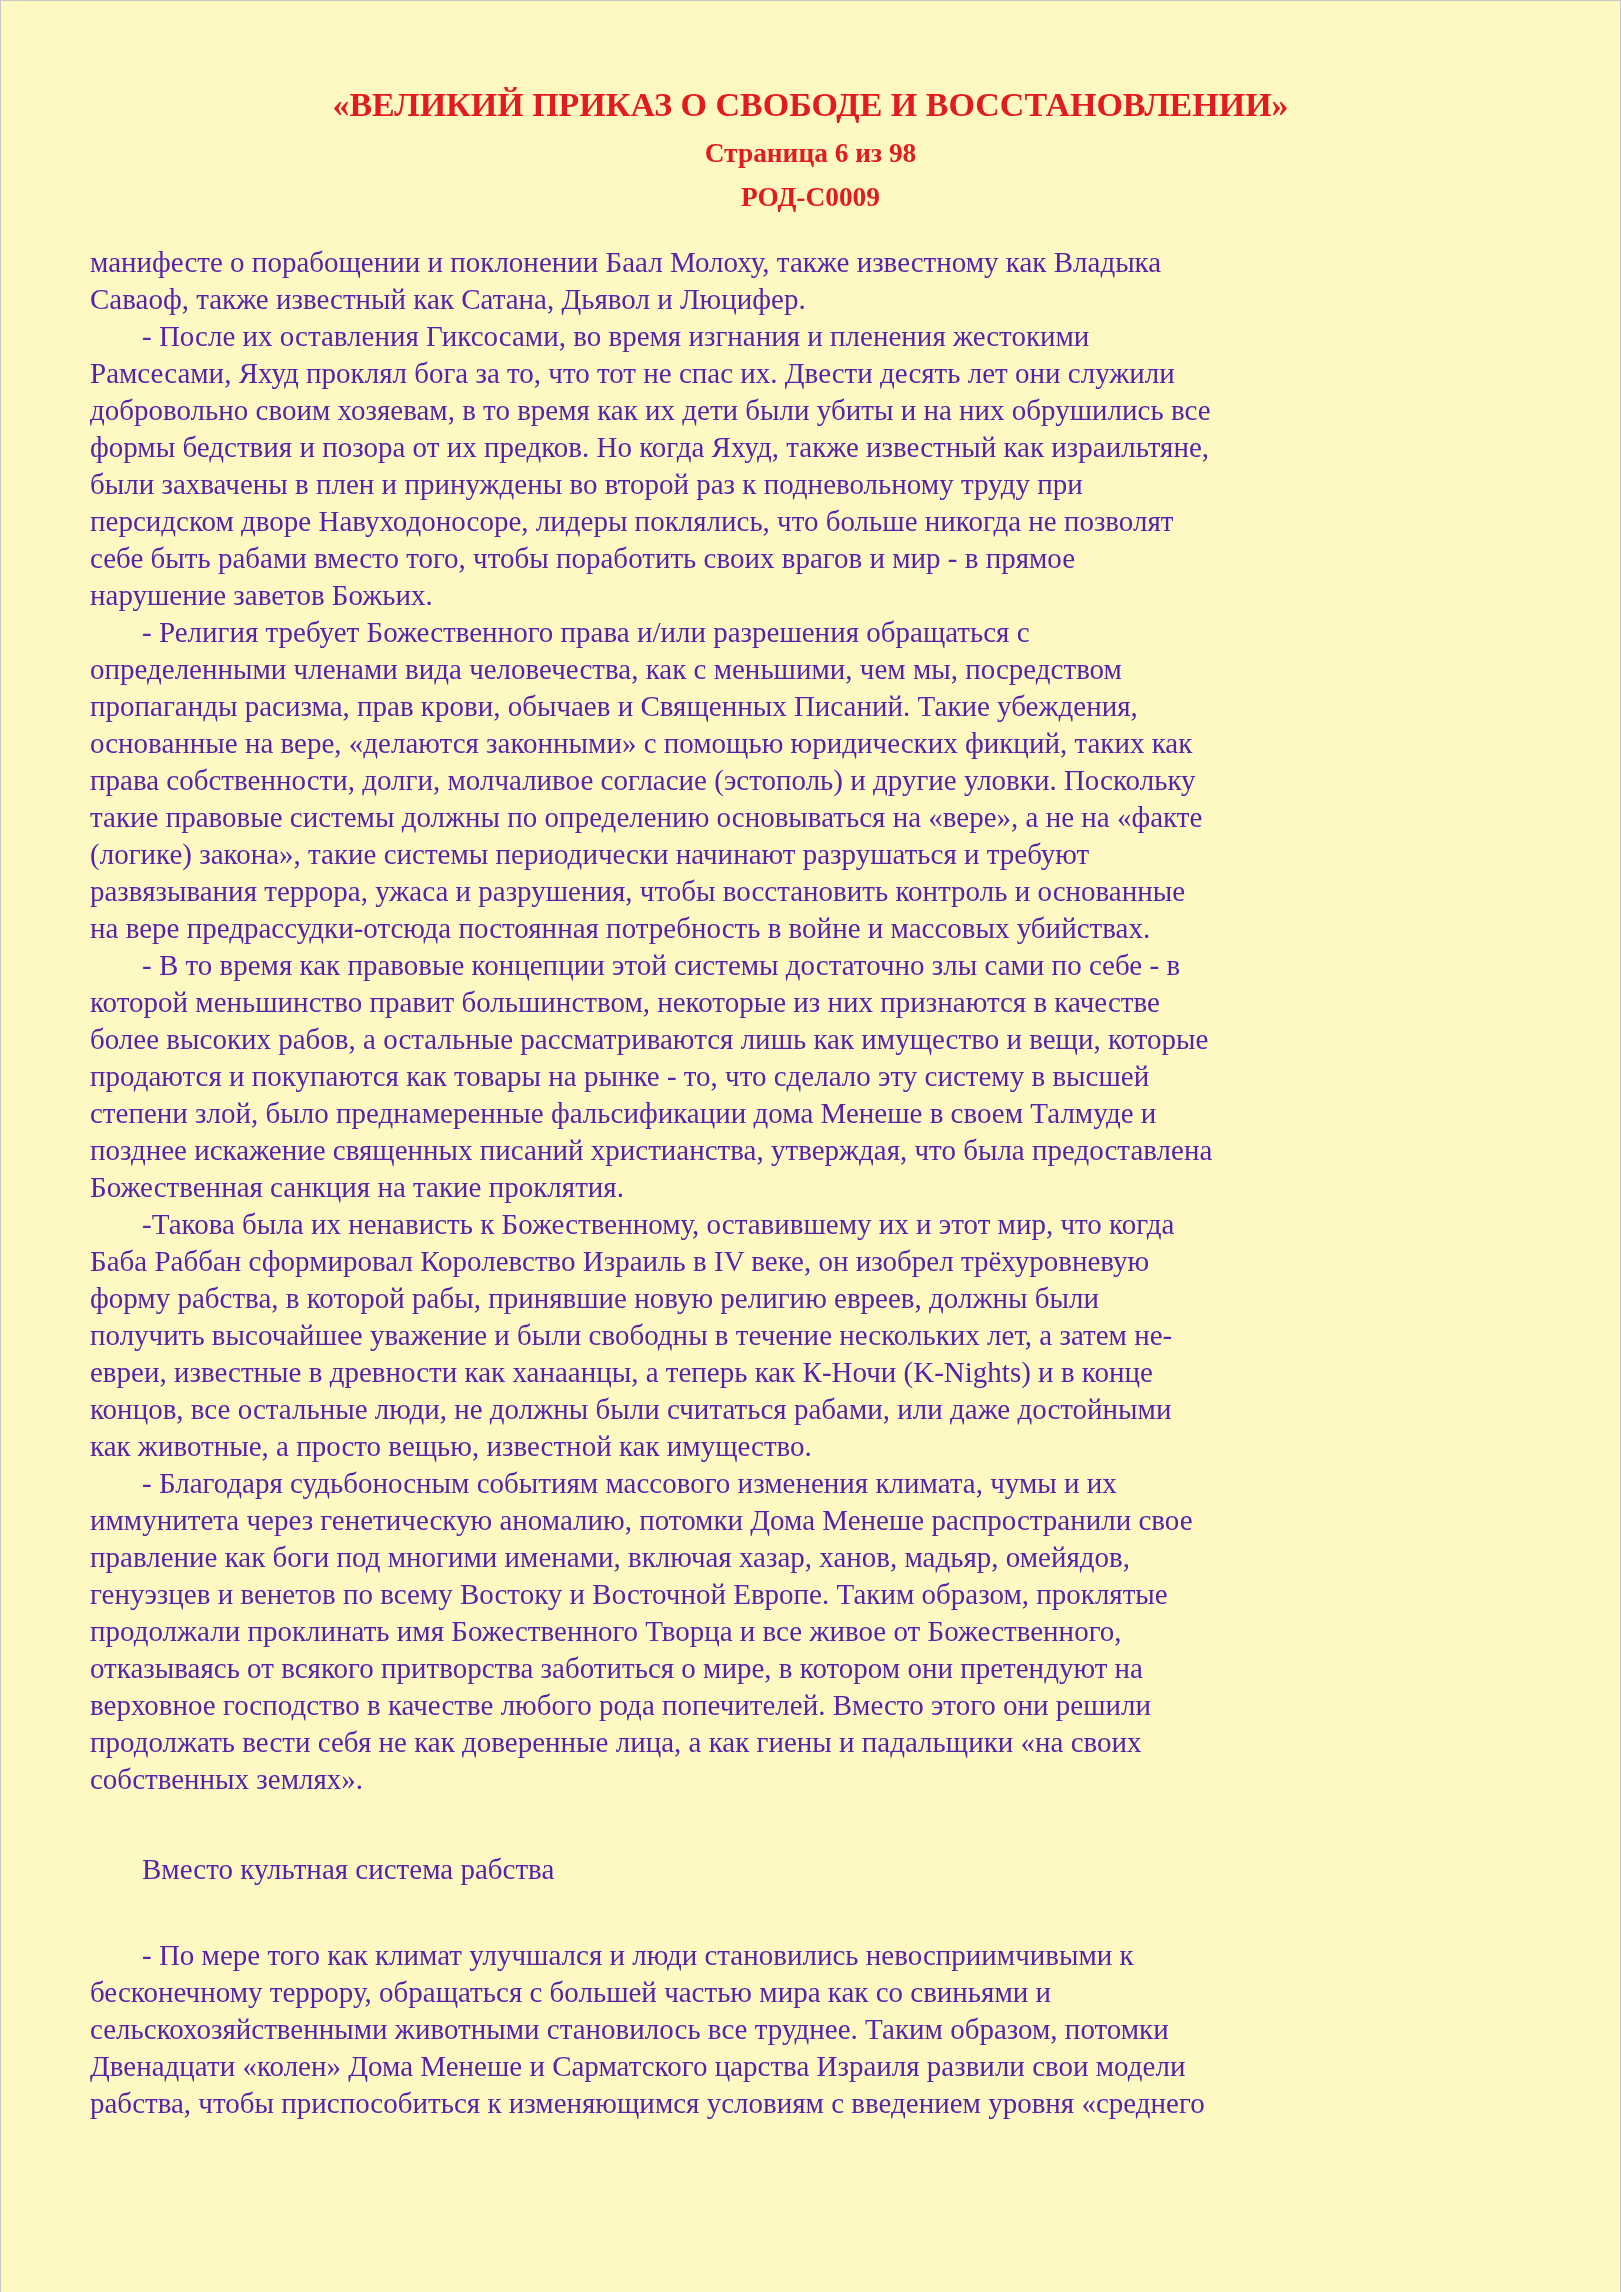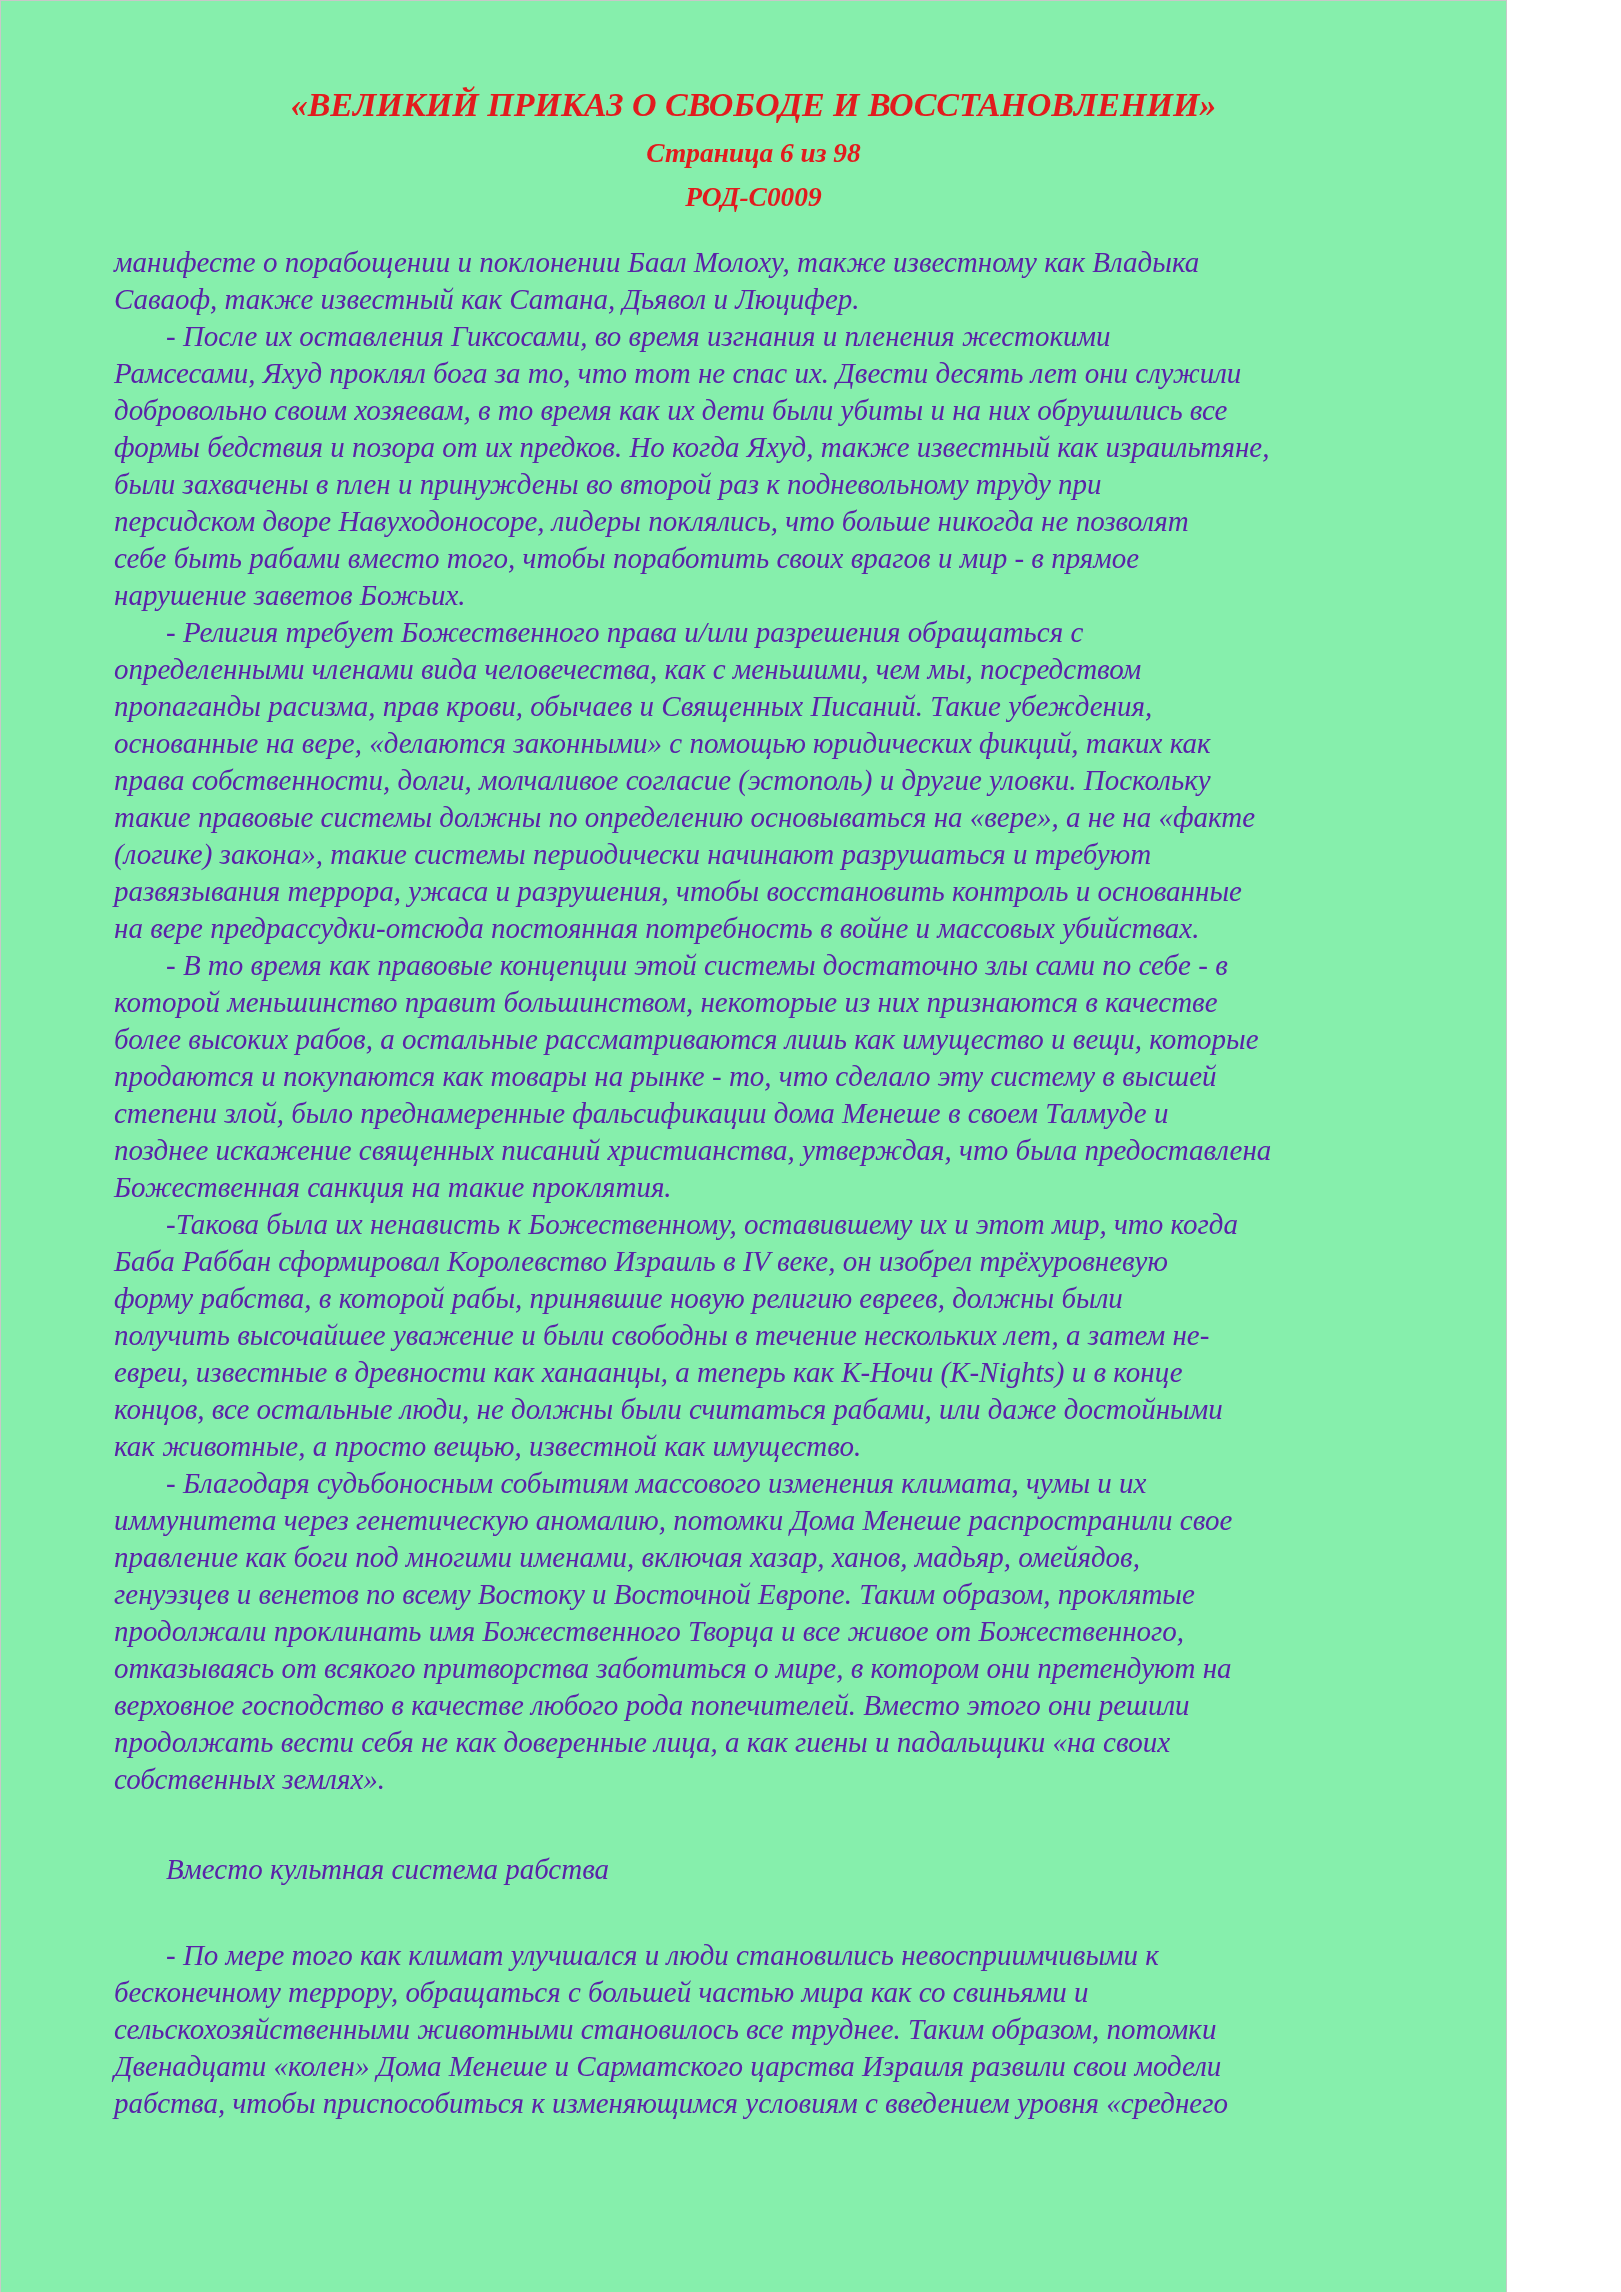--- a/index.html
+++ b/index.html
@@ -2,46 +2,45 @@
 <html lang="ru"><head>
 <meta charset="utf-8">
 <style>
   html, body {
     margin: 0;
     padding: 0;
     background: #ffffff;
   }
   .page {
     position: relative;
-    width: 1507px;
+    width: 1621px;
     height: 2293px;
-    background: #86efac;
+    background: #fef9c3;
     box-shadow: inset 0 0 0 1px #c8c8c8;
     overflow: hidden;
     font-family: "Liberation Serif", "DejaVu Serif", serif;
-    font-style: italic;
   }
   .doc-header {
     padding-top: 82px;
     text-align: center;
     font-weight: bold;
   }
   .doc-header .title {
     font-size: 34px;
     line-height: 45px;
     margin: 0;
   }
   .doc-header .subtitle {
     font-size: 27.4px;
     line-height: 36px;
     margin: 8px;
   }
   .doc-body {
     margin-top: 29px;
-    padding-left: 114px;
+    padding-left: 90px;
     padding-right: 69px;
     font-size: 29px;
     line-height: 37px;
     text-align: left;
   }
   .doc-body p {
     margin: 0;
     white-space: pre-line;
   }
   .doc-body p.indent {

